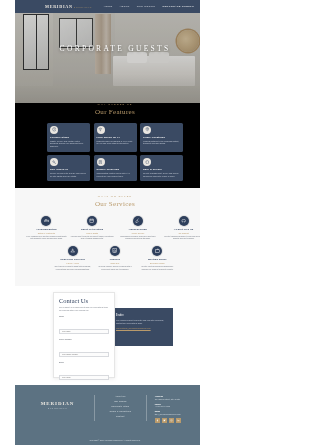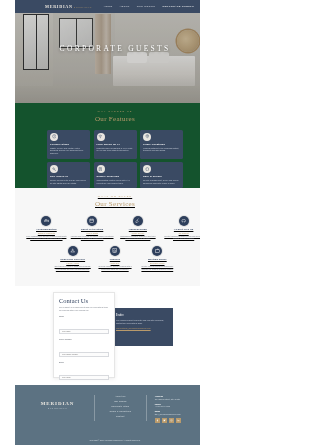--- a/index.html
+++ b/index.html
@@ -82,21 +82,21 @@
     text-transform: uppercase; color: #b99a6b;
   }
   .sec-title {
     text-align: center; font-family: "Liberation Serif", serif;
     font-size: 7px; color: #b99a6b; font-weight: 400; margin-top: 1.5px;
     letter-spacing: 0.3px;
   }
 
   
   .features { position: absolute; top: 103px; left: 0; width: 200px; height: 85px;
-    background: #14532d; padding-top: 7px; }
+    background: #000000; padding-top: 0; }
   .features-grid {
     display: grid; grid-template-columns: repeat(3, 1fr); gap: 3.5px;
     padding: 0 32px; margin-top: 7px;
   }
   .feat-card {
     background: #3a4a63; border-radius: 1.5px; padding: 3px 3px 3.5px 3px;
     min-height: 25px;
   }
   .feat-icon {
     width: 8px; height: 8px; border-radius: 50%;
@@ -105,21 +105,21 @@
   }
   .feat-icon svg { width: 4.6px; height: 4.6px; display: block; }
   .feat-title {
     font-size: 2.5px; color: #ffffff; letter-spacing: 0.18px;
     margin-bottom: 1px; font-weight: 700;
   }
   .feat-desc { font-size: 2px; line-height: 1.45; color: #c6cdd9; }
 
   
   .services { position: absolute; top: 188px; left: 0; width: 200px; height: 98px;
-    background: #f7f7f7; padding-top: 7px; text-decoration: underline; }
+    background: #f7f7f7; padding-top: 7px; }
   .svc-row {
     display: grid; gap: 3px; padding: 0 10px; margin-top: 8px;
   }
   .svc-row-4 { grid-template-columns: repeat(4, 1fr); }
   .svc-row-3 { grid-template-columns: repeat(3, 1fr); padding: 0 38px; margin-top: 6px; }
   .svc-item { text-align: center; }
   .svc-icon {
     width: 10px; height: 10px; border-radius: 50%; background: #2e3f5c;
     margin: 0 auto 2px auto; display: flex; align-items: center; justify-content: center;
     box-shadow: 0 0 0 1px #e3e3e3;

